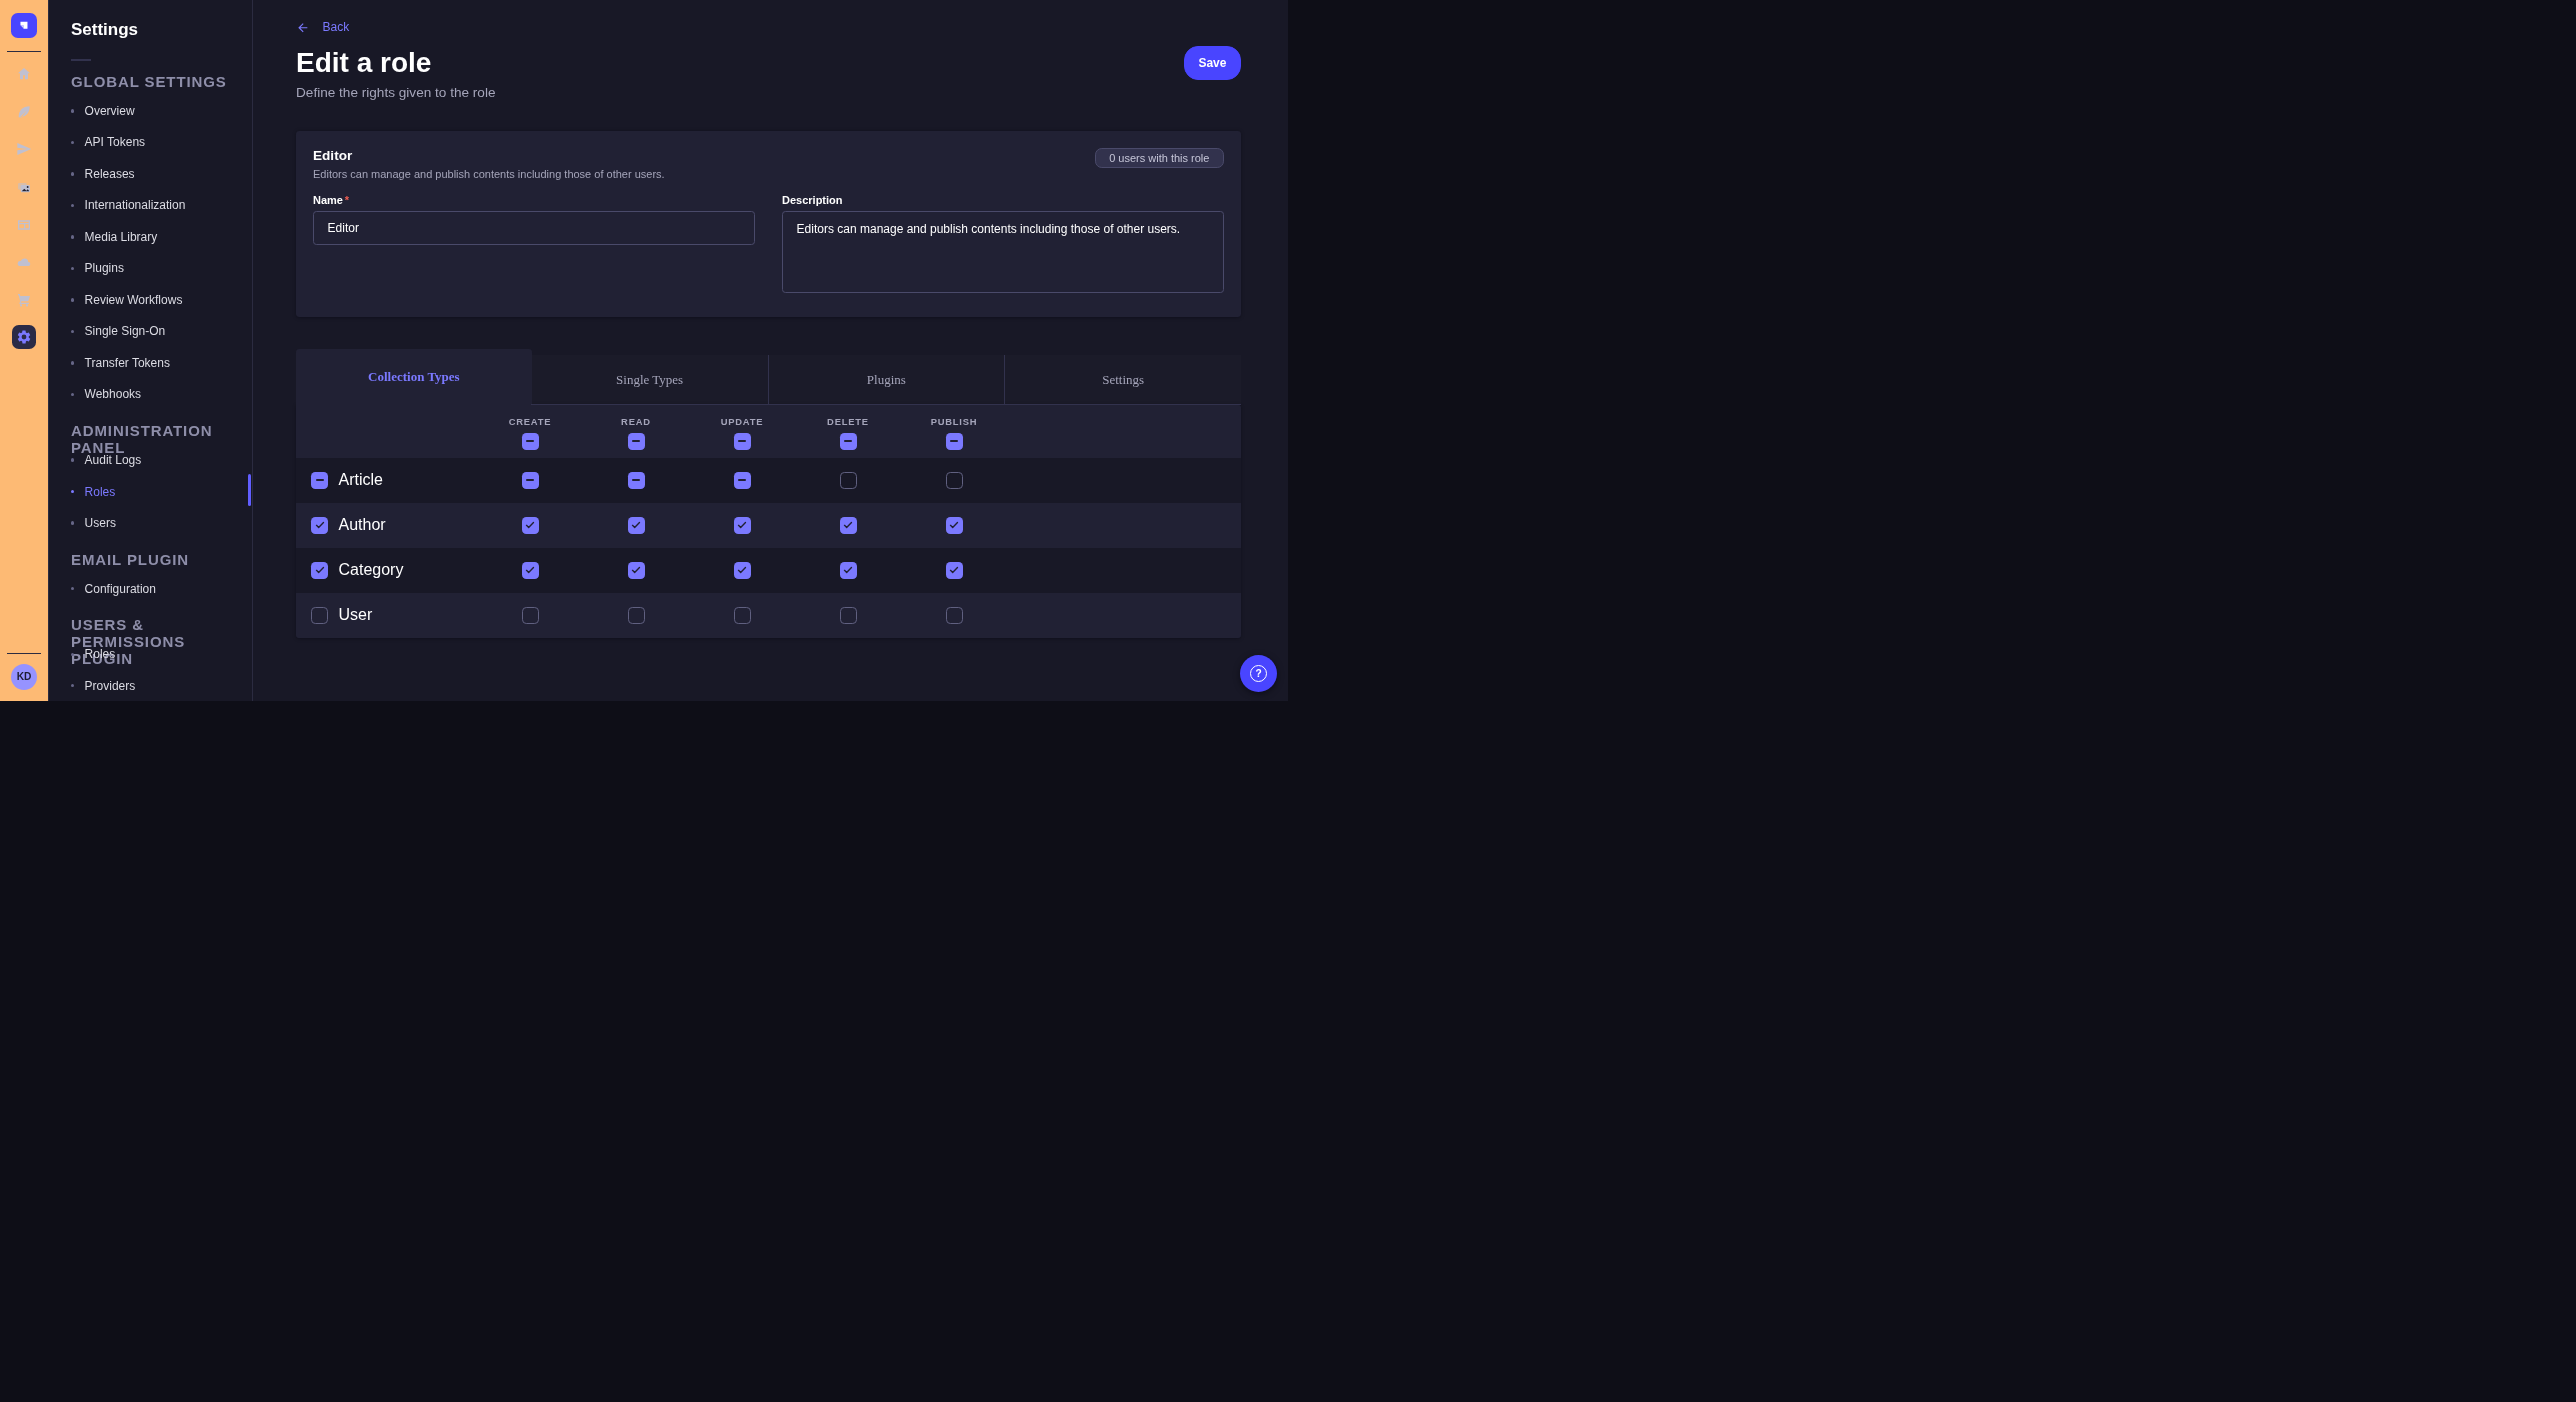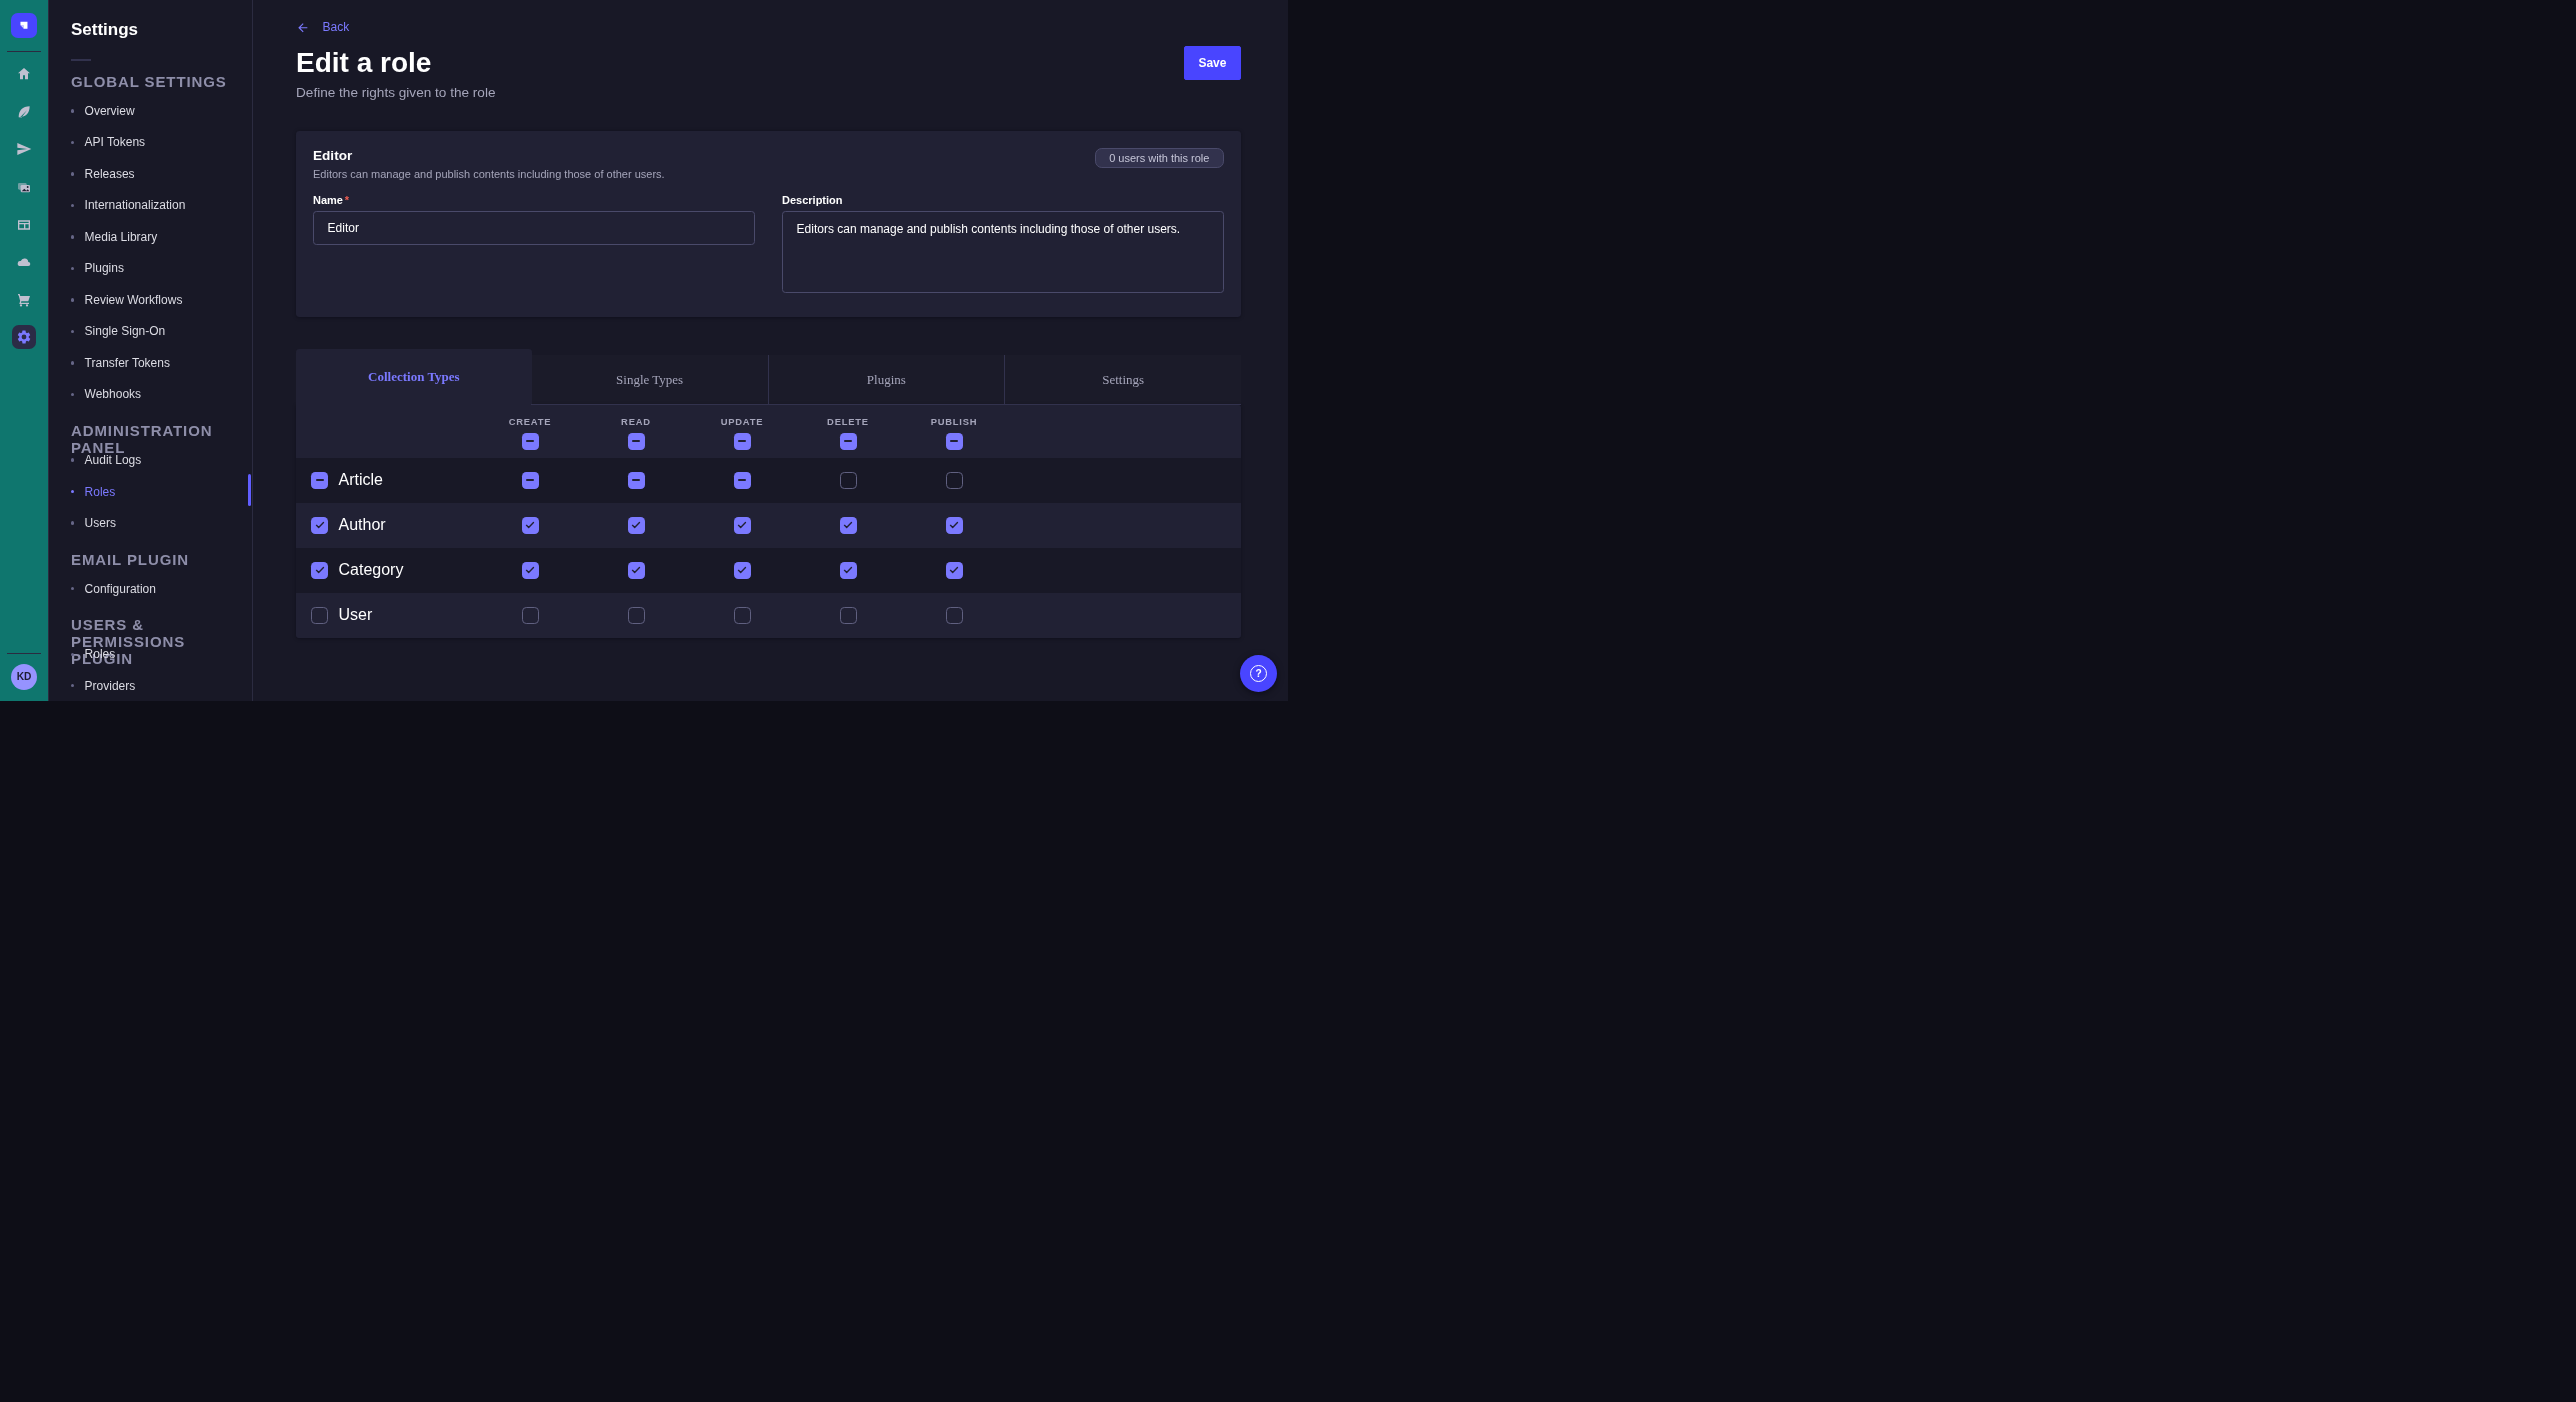--- a/index.html
+++ b/index.html
@@ -1,21 +1,21 @@
 <!DOCTYPE html>
 <html style="font-size:13.6px"><head>
 <meta charset="utf-8">
 <style>
   * { margin:0; padding:0; box-sizing:border-box; }
   html,body { background:#0e0e17; }
   body { font-family:"Liberation Sans", sans-serif; }
   .app { position:relative; width:1288px; height:701px; background:#181826; overflow:hidden; display:flex; }
 
   
-  .rail { width:49px; background:#0f766e; border-right:0.9px solid #2b2b40; display:flex; flex-direction:column; align-items:center; flex-shrink:0; }
+  .rail { width:49px; background:#fdba74; border-right:0.9px solid #2b2b40; display:flex; flex-direction:column; align-items:center; flex-shrink:0; }
   .logo { width:25.6px; height:25.6px; margin-top:12.8px; border-radius:6.8px; background:#4945ff; display:flex; align-items:center; justify-content:center; cursor:pointer; }
   .rail-div { width:34px; height:0.9px; background:#2b2b40; margin-top:12.8px; }
   .rail-icons { display:flex; flex-direction:column; gap:13.6px; margin-top:10.2px; align-items:center; }
   .rail-item { width:24px; height:24px; border-radius:6.8px; display:flex; align-items:center; justify-content:center; color:#c0c0d0; cursor:pointer; }
   .rail-item svg { width:16px; height:16px; }
   .rail-item.active { background:#2b2b46; color:#7b79ff; }
   .rail-bottom { margin-top:auto; display:flex; flex-direction:column; align-items:center; padding-bottom:11px; }
   .avatar { width:26.4px; height:26.4px; border-radius:50%; background:#9693ff; color:#1d1d31; font-weight:bold; font-size:10.2px; display:flex; align-items:center; justify-content:center; margin-top:10.2px; border:none; cursor:pointer; font-family:inherit; }
 
   
@@ -30,21 +30,21 @@
   .sn-item.active { color:#7b79ff; }
   .sn-item.active .bullet { background:#7b79ff; }
   .scroll-thumb { position:absolute; right:0.9px; top:474px; width:3.4px; height:32px; border-radius:1.7px; background:#615eff; cursor:pointer; }
 
   
   .content { flex:1; padding:20.4px 47px 0 43px; position:relative; }
   .back { display:inline-flex; align-items:center; gap:13px; color:#7b79ff; font-size:12px; text-decoration:none; cursor:pointer; }
   .back svg { width:13.6px; height:13.6px; }
   .header-row { display:flex; align-items:center; justify-content:space-between; margin-top:8.5px; }
   .page-title { color:#ffffff; font-size:28px; font-weight:600; }
-  .save { background:#4945ff; color:#ffffff; border:0.9px solid #4945ff; border-radius:2px; height:34px; padding:0 13.6px; font-size:12px; font-weight:600; cursor:pointer; font-family:inherit; }
+  .save { background:#4945ff; color:#ffffff; border:0.9px solid #4945ff; border-radius:14px; height:34px; padding:0 13.6px; font-size:12px; font-weight:600; cursor:pointer; font-family:inherit; }
   .subtitle { color:#a5a5ba; font-size:13.6px; margin-top:5.1px; }
 
   .card { background:#212134; border-radius:3.4px; box-shadow:0 0.9px 3.4px rgba(3,3,12,.35); }
   .role-card { margin-top:31.5px; padding:17px; height:186px; }
   .role-head { display:flex; justify-content:space-between; align-items:flex-start; }
   .role-head h2 { color:#ffffff; font-size:13.6px; font-weight:700; }
   .role-head p { color:#a5a5ba; font-size:11px; margin-top:5.1px; }
   .badge { background:#32324d; border:0.9px solid #4a4a6a; color:#c6c6d8; font-size:11px; height:20px; padding:0 13.6px; border-radius:6.8px; cursor:pointer; font-family:inherit; }
   .fields { display:flex; gap:27px; margin-top:13.6px; }
   .field { flex:1; }

